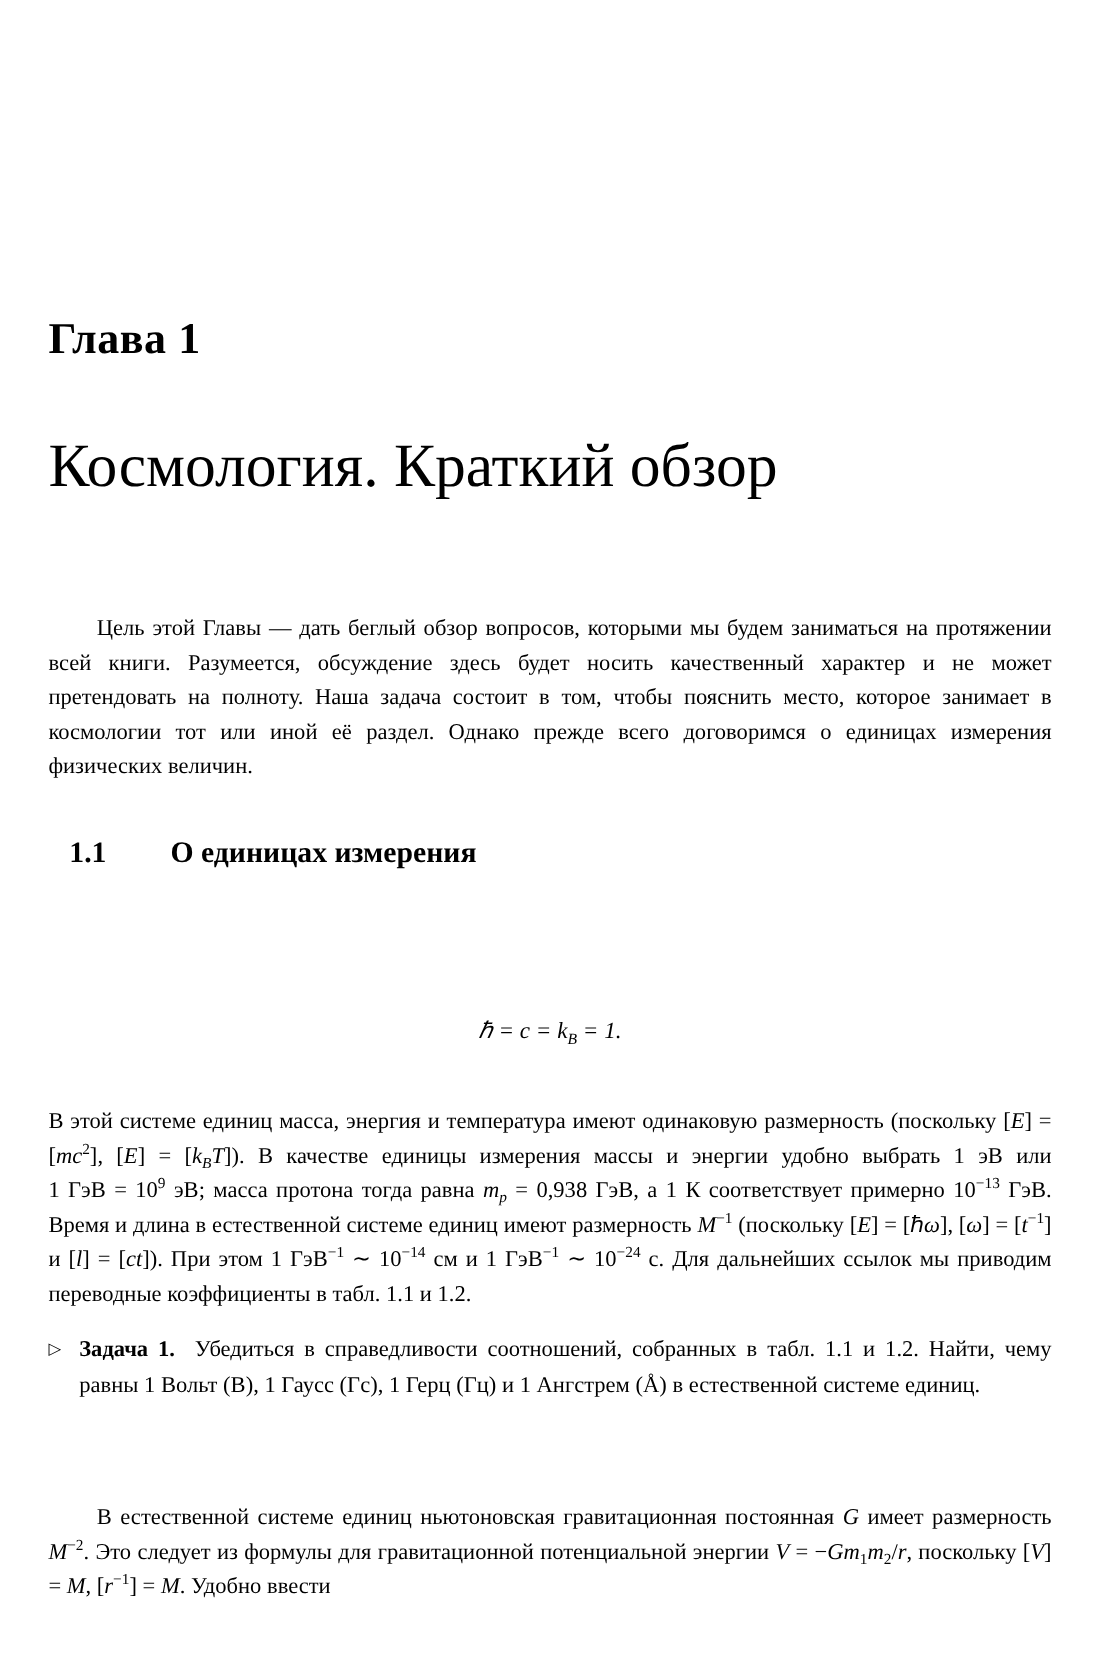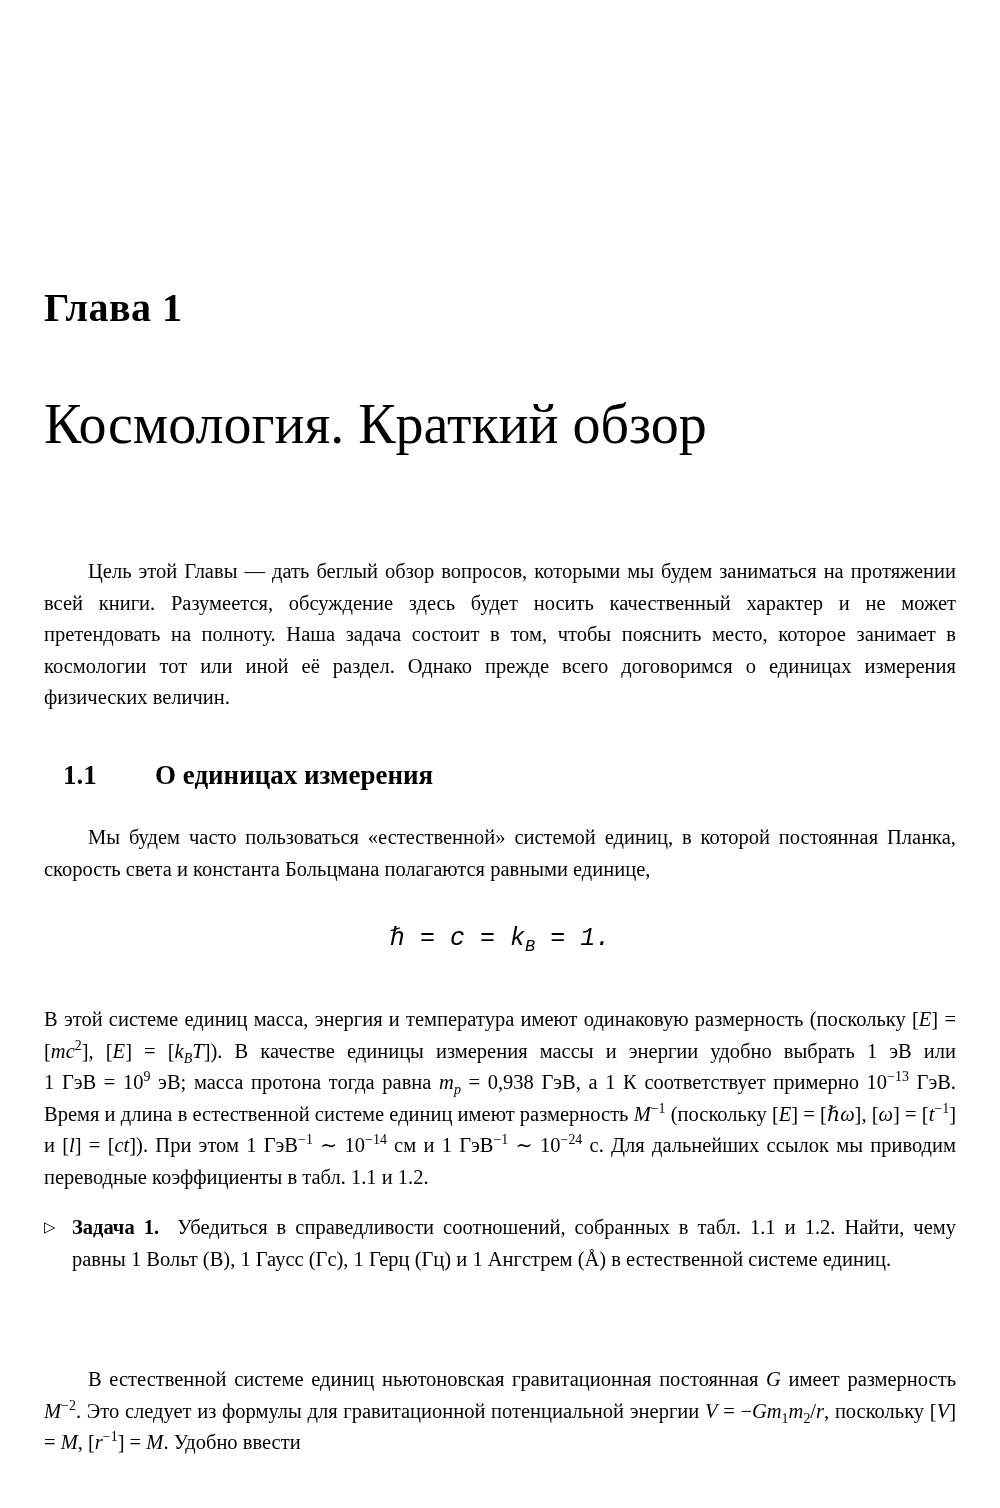--- a/index.html
+++ b/index.html
@@ -42,43 +42,44 @@
     white-space: nowrap;
   }
   .body-block {
     position: absolute;
     left: 44px;
     width: 912px;
     font-size: 20.5px;
     line-height: 31.5px;
     text-align: justify;
     text-justify: inter-word;
+    font-family: Liberation Serif, serif;
   }
   .indent {
     text-indent: 44px;
   }
   .section-heading {
     position: absolute;
     left: 44px;
     font-size: 27px;
     font-weight: bold;
     margin-left: 19px;
   }
   .section-heading .num {
     display: inline-block;
     width: 92px;
   }
   .formula-center {
     position: absolute;
     left: 44px;
     width: 912px;
     text-align: center;
-    font-size: 25px;
+    font-size: 21px;
     font-style: italic;
-    font-family: Liberation Mono, monospace;
+    font-family: Liberation Serif, serif;
   }
   .problem {
     position: absolute;
     left: 72px;
     width: 884px;
     font-size: 20.5px;
     line-height: 31.5px;
     text-align: justify;
   }
   .problem .marker {
@@ -114,21 +115,20 @@
   <div class="chapter-number">Глава 1</div>
 
   <div class="chapter-title">Космология. Краткий обзор</div>
 
   <div class="body-block indent" style="top: 556px;">Цель этой Главы — дать беглый обзор вопросов, которыми мы будем заниматься на протяжении всей книги. Разумеется, обсуждение здесь будет носить качественный характер и не может претендовать на полноту. Наша задача состоит в том, чтобы пояснить место, которое занимает в космологии тот или иной её раздел. Однако прежде всего договоримся о единицах измерения физических величин.</div>
 
   <div class="section-heading" style="top: 760px;">
     <span class="num">1.1</span><span>О единицах измерения</span>
   </div>
 
-  <div class="body-block indent" style="top: 822px;">Мы будем часто пользоваться «естественной» системой единиц, в которой постоянная Планка, скорость света и константа Больцмана полагаются равными единице,</div>
 
   <div class="formula-center" style="top: 922px;">
     <span class="nowrap">ℏ = <i class="mathit">c</i> = <i class="mathit">k</i><sub><i class="mathit">B</i></sub> = 1.</span>
   </div>
 
   <div class="body-block" style="top: 1004px;">
     В этой системе единиц масса, энергия и температура имеют одинаковую размерность (поскольку [<i class="mathit">E</i>] = [<i class="mathit">mc</i><sup>2</sup>], [<i class="mathit">E</i>] = [<i class="mathit">k<sub>B</sub>T</i>]). В качестве единицы измерения массы и энергии удобно выбрать 1&nbsp;эВ или 1&nbsp;ГэВ&nbsp;=&nbsp;10<sup>9</sup>&nbsp;эВ; масса протона тогда равна <i class="mathit">m<sub>p</sub></i> = 0,938&nbsp;ГэВ, а 1&nbsp;К соответствует примерно 10<sup>−13</sup>&nbsp;ГэВ. Время и длина в естественной системе единиц имеют размерность <i class="mathit">M</i><sup>−1</sup> (поскольку [<i class="mathit">E</i>] = [ℏ<i class="mathit">ω</i>], [<i class="mathit">ω</i>] = [<i class="mathit">t</i><sup>−1</sup>] и [<i class="mathit">l</i>] = [<i class="mathit">ct</i>]). При этом 1&nbsp;ГэВ<sup>−1</sup> ∼ 10<sup>−14</sup> см и 1&nbsp;ГэВ<sup>−1</sup> ∼ 10<sup>−24</sup> с. Для дальнейших ссылок мы приводим переводные коэффициенты в табл.&nbsp;1.1 и 1.2.
   </div>
 
   <div class="problem" style="top: 1212px;">

